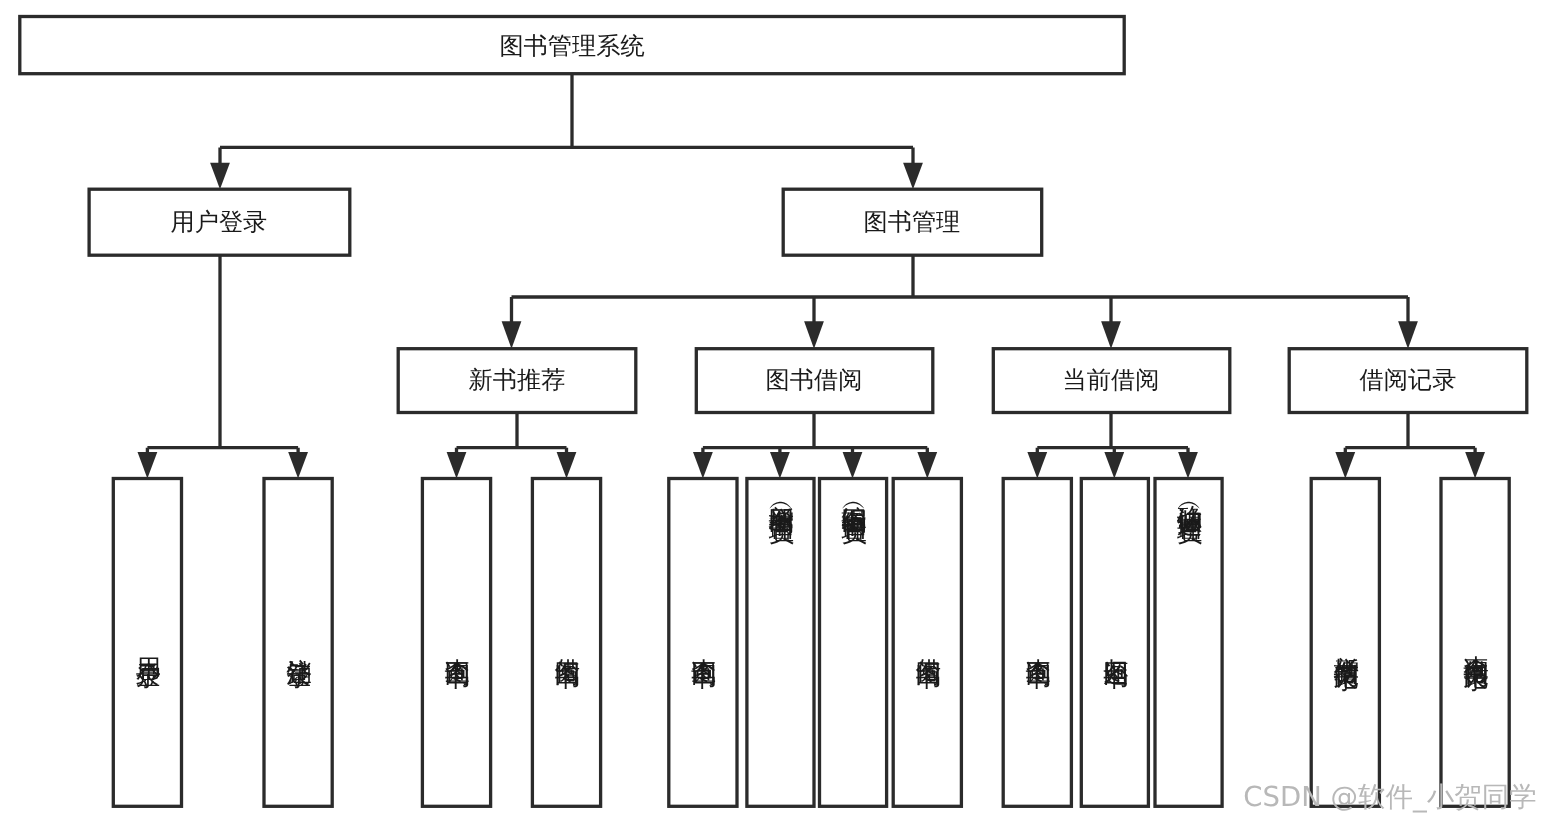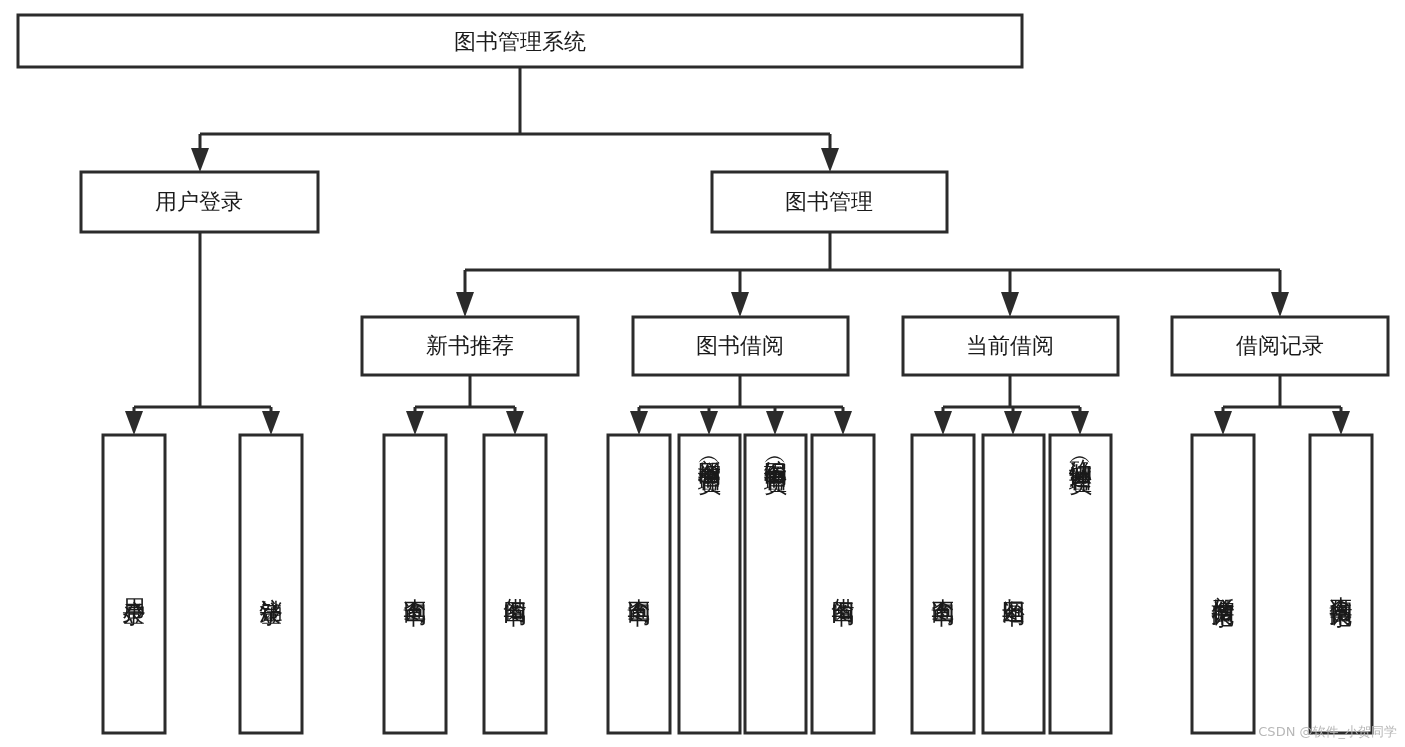--- a/index.html
+++ b/index.html
@@ -63,21 +63,21 @@
     color: #1a1a1a;
     white-space: nowrap;
   }
   .v-center { align-items: center; }
   .v-top { align-items: flex-start; padding-top: 6px; }
   .watermark {
     position: absolute;
     right: 8px;
     bottom: 6px;
     font-family: "DejaVu Sans", "Liberation Sans", sans-serif;
-    font-size: 13px;
+    font-size: 25px;
     color: #b8b8b8;
     white-space: nowrap;
     pointer-events: none;
   }
 </style>
 </head>
 <body>
 
 <div id="diagram-root">
 

